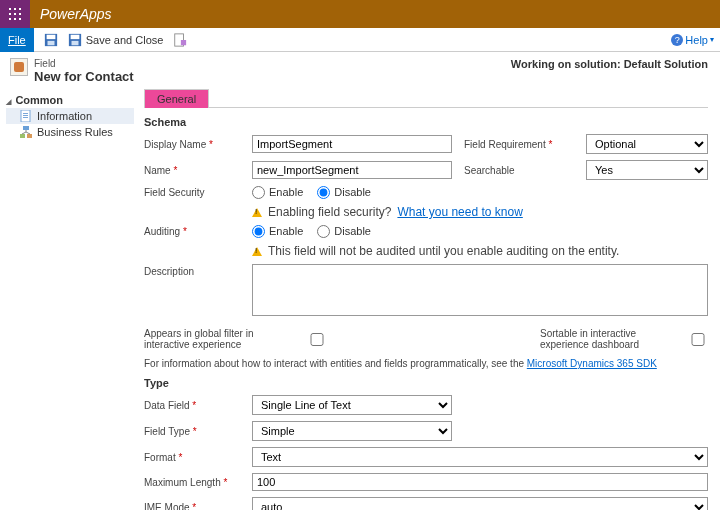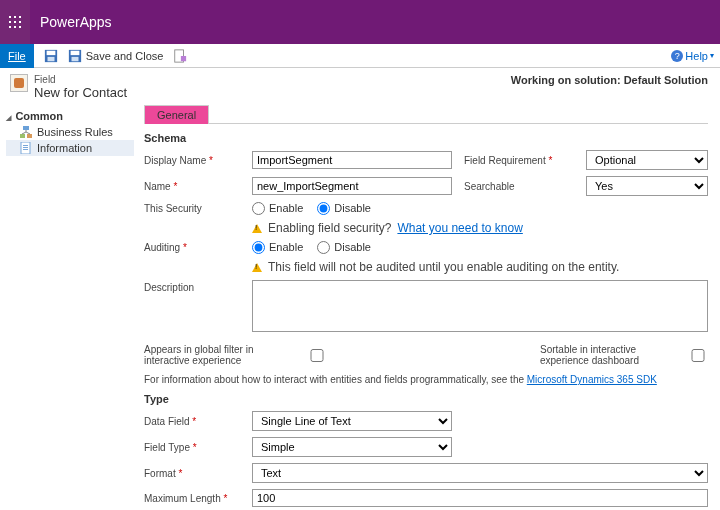--- a/index.html
+++ b/index.html
@@ -1,33 +1,33 @@
 <!DOCTYPE html>
 <html><head>
 <meta charset="utf-8">
 <style>
   * { box-sizing: border-box; margin: 0; padding: 0; }
   body { font-family: "Segoe UI", Tahoma, sans-serif; font-size: 11px; color: #333; background: #fff; width: 720px; height: 510px; overflow: hidden; }
-  .topbar { background: #701a75; height: 44px; display: flex; align-items: stretch; }
+  .topbar { background: #a16207; height: 28px; display: flex; align-items: stretch; font-style: italic; }
   .waffle { width: 30px; background: #742774; display: flex; align-items: center; justify-content: center; }
   .waffle svg { fill: #fff; }
   .brand { color: #fff; font-size: 14px; padding-left: 10px; display: flex; align-items: center; }
   .cmdbar { height: 24px; border-bottom: 1px solid #ccc; display: flex; align-items: center; padding: 0 6px 0 0; }
   .filetab { background: #0072c6; color: #fff; font-size: 11px; padding: 4px 8px; height: 24px; display: flex; align-items: center; text-decoration: underline; }
   .cmdbtn { display: flex; align-items: center; gap: 4px; margin-left: 10px; cursor: pointer; font-size: 11px; }
   .cmdicon { width: 14px; height: 14px; display: inline-block; }
   .help { margin-left: auto; display: flex; align-items: center; gap: 2px; color: #0066cc; cursor: pointer; }
   .qmark { width: 12px; height: 12px; border-radius: 50%; background: #3a78d6; color: #fff; font-size: 9px; display: flex; align-items: center; justify-content: center; }
   .arrowdn { font-size: 8px; }
   .pagehead { display: flex; padding: 6px 12px 4px 10px; align-items: flex-start; }
   .entico { width: 18px; height: 18px; border: 1px solid #bbb; margin-right: 6px; background: #f7f3e9; position: relative; }
   .entico::before { content: ""; position: absolute; left: 3px; top: 3px; width: 10px; height: 10px; background: #d07a3a; border-radius: 2px; }
   .phtitle { display: flex; flex-direction: column; }
   .phlabel { font-size: 10px; color: #555; }
-  .phname { font-size: 13px; font-weight: 400; }
+  .phname { font-size: 13px; font-weight: 700; }
   .solright { margin-left: auto; font-size: 11px; font-weight: 600; }
   .body { display: flex; height: calc(510px - 28px - 24px - 36px); }
   .side { width: 140px; padding: 4px 6px; }
   .sidehead { font-weight: 700; font-size: 11px; padding: 2px 0; }
   .sidehead::before { content: "◢"; font-size: 7px; margin-right: 4px; color: #666; display: inline-block; transform: rotate(0deg); }
   .sideitem { padding: 2px 0 2px 14px; display: flex; align-items: center; gap: 5px; color: #333; cursor: pointer; }
   .sideitem.sel { background: #e8eef6; }
   .si-icon { width: 12px; height: 12px; }
   .main { flex: 1; padding: 0 12px 8px 4px; overflow: auto; }
   .tabs { border-bottom: 1px solid #ccc; display: flex; }
@@ -106,61 +106,61 @@
     <div class="phlabel">Field</div>
     <div class="phname">New for Contact</div>
   </div>
   <div class="solright">Working on solution: Default Solution</div>
 </div>
 
 <div class="body">
 
   <div class="side">
     <div class="sidehead">Common</div>
+    <div class="sideitem sel">
+      <svg class="si-icon" viewBox="0 0 12 12">
+          <rect x="1" y="0" width="9" height="12" fill="#fff" stroke="#7aa7d9"></rect>
+          <rect x="3" y="3" width="5" height="1" fill="#7aa7d9"></rect>
+          <rect x="3" y="5" width="5" height="1" fill="#7aa7d9"></rect>
+          <rect x="3" y="7" width="5" height="1" fill="#7aa7d9"></rect>
+        </svg>
+      <span>Information</span>
+    </div>
     <div class="sideitem">
       <svg class="si-icon" viewBox="0 0 12 12">
           <rect x="3" y="0" width="6" height="4" fill="#6aa0d8"></rect>
           <rect x="0" y="8" width="5" height="4" fill="#9bc06a"></rect>
           <rect x="7" y="8" width="5" height="4" fill="#d99a5a"></rect>
           <line x1="6" y1="4" x2="6" y2="6" stroke="#888"></line>
           <line x1="2" y1="8" x2="6" y2="6" stroke="#888"></line>
           <line x1="10" y1="8" x2="6" y2="6" stroke="#888"></line>
         </svg>
       <span>Business Rules</span>
     </div>
-    <div class="sideitem sel">
-      <svg class="si-icon" viewBox="0 0 12 12">
-          <rect x="1" y="0" width="9" height="12" fill="#fff" stroke="#7aa7d9"></rect>
-          <rect x="3" y="3" width="5" height="1" fill="#7aa7d9"></rect>
-          <rect x="3" y="5" width="5" height="1" fill="#7aa7d9"></rect>
-          <rect x="3" y="7" width="5" height="1" fill="#7aa7d9"></rect>
-        </svg>
-      <span>Information</span>
-    </div>
   </div>
 
   <div class="main">
     <div class="tabs">
       <div class="tab">General</div>
     </div>
 
     <div class="section-title">Schema</div>
 
     <div class="formgrid">
       <div class="lbl req">Display Name</div>
       <input type="text" value="ImportSegment" style="">
       <div class="lbl req">Field Requirement</div>
       <select class="sel"><option>Optional</option></select>
 
       <div class="lbl req">Name</div>
       <input type="text" value="new_ImportSegment" style="">
       <div class="lbl">Searchable</div>
       <select class="sel"><option>Yes</option></select>
 
-      <div class="lbl">This Security</div>
+      <div class="lbl">Field Security</div>
       <div class="radiogrp fullspan">
         <label>
             <input type="radio" name="fs" style="">
             <span>Enable</span>
           </label>
         <label>
             <input type="radio" name="fs" checked="" style="">
             <span>Disable</span>
           </label>
       </div>

